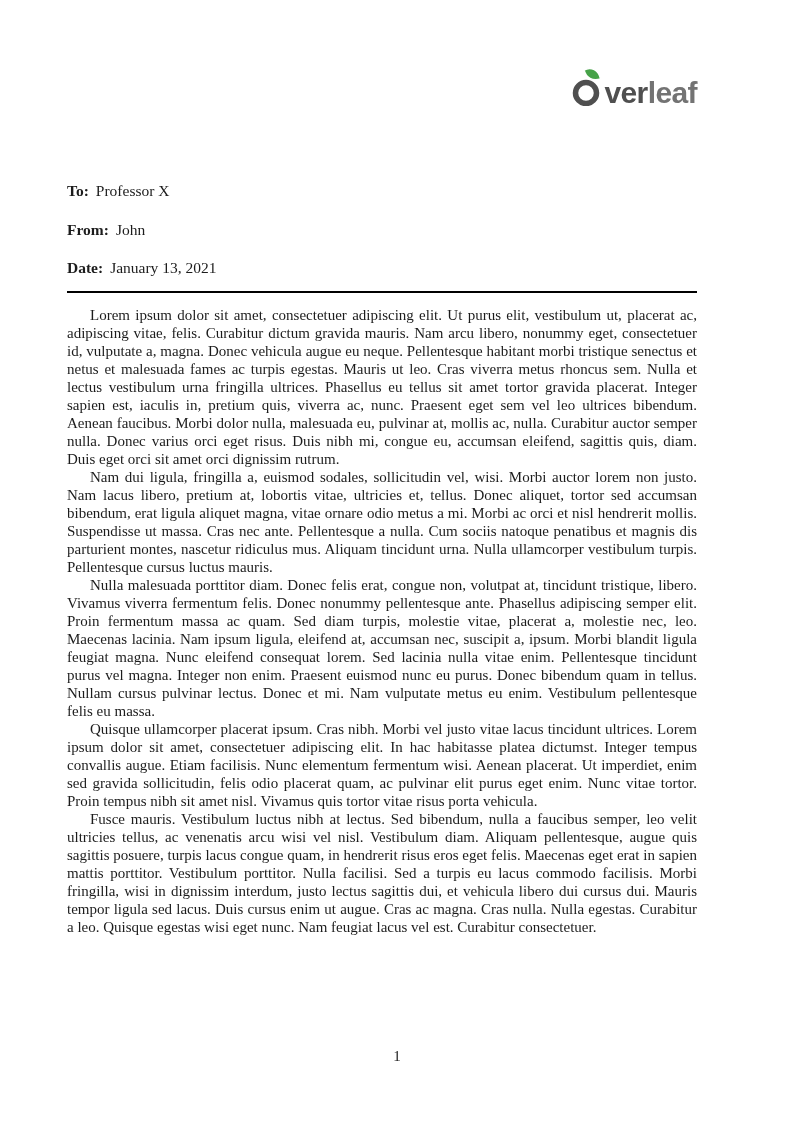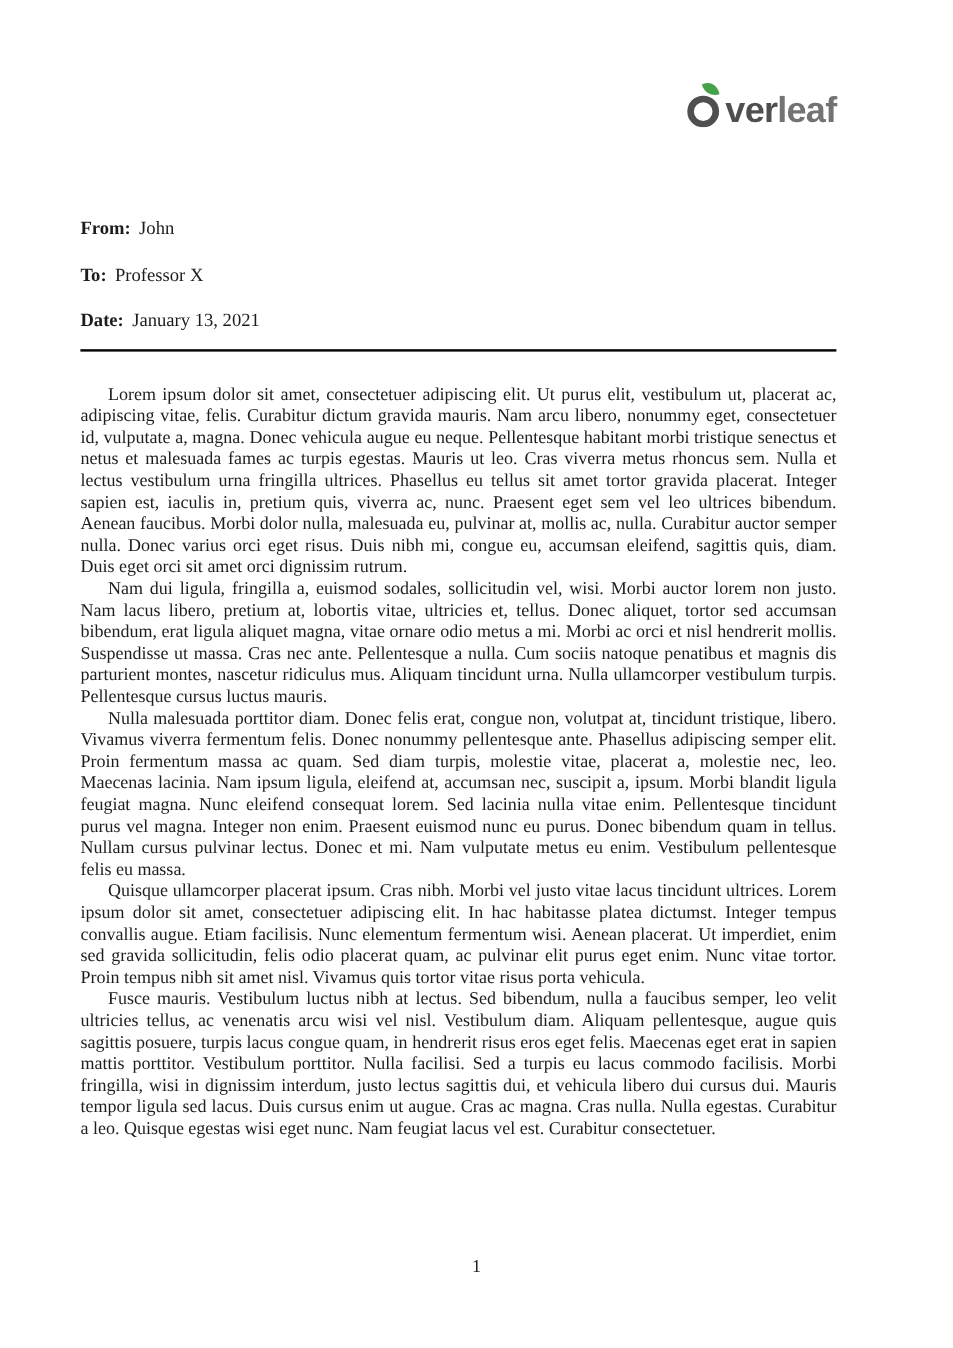--- a/index.html
+++ b/index.html
@@ -60,21 +60,21 @@
 
   
   .rule {
     border: none;
     border-top: 2px solid #000000;
     margin: 13px 0 0 0;
   }
 
   
   .body-text {
-    margin-top: 27px;
+    margin-top: 13px;
     font-size: 15px;
     line-height: 1.2;
     text-align: justify;
   }
   .body-text p {
     margin: 0;
     text-indent: 23px;
   }
 
   
@@ -99,24 +99,24 @@
         <circle cx="17" cy="27" r="10.5" fill="none" stroke="#4F4F4F" stroke-width="5.5"></circle>
         <path d="M15 4 C22 0 30 4 31.5 13 C23.5 15.5 17 12 15 4 Z" fill="#46A248" stroke="#ffffff" stroke-width="1.5"></path>
       </svg>
       <span class="logo-text logo-ver">ver</span>
         <span class="logo-text logo-leaf">leaf</span>
     </div>
   </div>
 
   <div class="fields">
     <div class="field">
-      <span class="field-label">From:</span><span>John</span>
+      <span class="field-label">To:</span><span>Professor X</span>
     </div>
     <div class="field">
-      <span class="field-label">To:</span><span>Professor X</span>
+      <span class="field-label">From:</span><span>John</span>
     </div>
     <div class="field">
       <span class="field-label">Date:</span><span>January 13, 2021</span>
     </div>
   </div>
 
   <hr class="rule">
 
   <div class="body-text">
     <p>Lorem ipsum dolor sit amet, consectetuer adipiscing elit. Ut purus elit, vestibulum ut, placerat ac, adipiscing vitae, felis. Curabitur dictum gravida mauris. Nam arcu libero, nonummy eget, consectetuer id, vulputate a, magna. Donec vehicula augue eu neque. Pellentesque habitant morbi tristique senectus et netus et malesuada fames ac turpis egestas. Mauris ut leo. Cras viverra metus rhoncus sem. Nulla et lectus vestibulum urna fringilla ultrices. Phasellus eu tellus sit amet tortor gravida placerat. Integer sapien est, iaculis in, pretium quis, viverra ac, nunc. Praesent eget sem vel leo ultrices bibendum. Aenean faucibus. Morbi dolor nulla, malesuada eu, pulvinar at, mollis ac, nulla. Curabitur auctor semper nulla. Donec varius orci eget risus. Duis nibh mi, congue eu, accumsan eleifend, sagittis quis, diam. Duis eget orci sit amet orci dignissim rutrum.</p>

